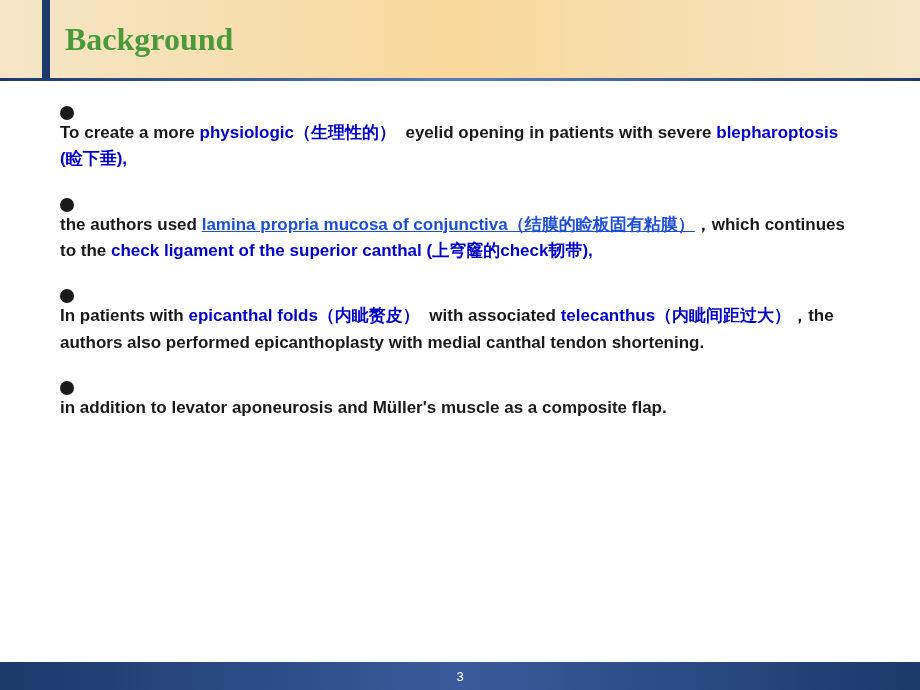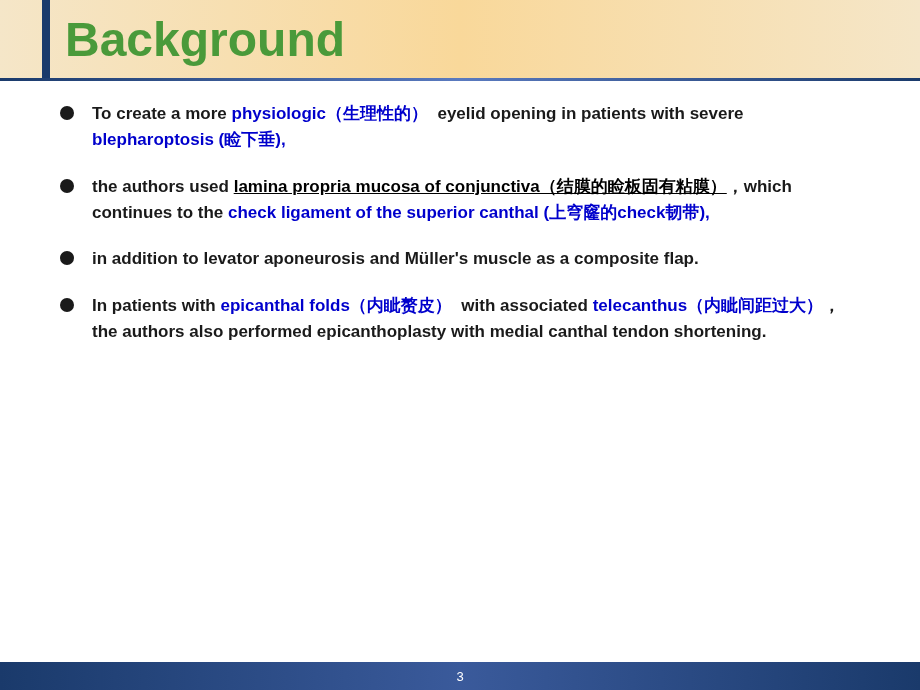--- a/index.html
+++ b/index.html
@@ -31,42 +31,44 @@
       width: 8px;
       height: 100%;
       background: #1a3a6b;
       position: absolute;
       left: 42px;
       top: 0;
     }
 
     .header-title {
       margin-left: 65px;
-      font-size: 48px;
+      font-size: 32px;
       font-weight: bold;
       color: #4a9a3a;
+      font-family: Liberation Serif, serif;
     }
 
     
     .separator-line {
       width: 100%;
       height: 3px;
       background: linear-gradient(to right, #1a3a6b 0%, #5a7abf 50%, #1a3a6b 100%);
     }
 
     
     .content {
       padding: 20px 60px 20px 60px;
       height: calc(690px - 78px - 3px - 28px);
     }
 
     .bullet-item {
       display: flex;
       align-items: flex-start;
       margin-bottom: 20px;
+      flex-direction: column;
     }
 
     .bullet-dot {
       width: 14px;
       height: 14px;
       background: #1a1a1a;
       border-radius: 50%;
       flex-shrink: 0;
       margin-top: 5px;
       margin-right: 18px;
@@ -79,21 +81,21 @@
       line-height: 1.55;
       flex: 1;
     }
 
     .blue-text {
       color: #0000cc;
       font-weight: bold;
     }
 
     .underline-blue {
-      color: #000000;
+      color: #1d4ed8;
       font-weight: bold;
       text-decoration: underline;
     }
 
     
     .footer-bar {
       position: absolute;
       bottom: 0;
       width: 100%;
       height: 28px;
@@ -130,28 +132,28 @@
   <div class="bullet-item">
     <div class="bullet-dot"></div>
     <div class="bullet-text">
       the authors used <span class="underline-blue">lamina propria mucosa of conjunctiva（结膜的睑板固有粘膜）</span>，which continues to the <span class="blue-text">check ligament of the superior canthal (上穹窿的check韧带),</span>
     </div>
   </div>
 
   <div class="bullet-item">
     <div class="bullet-dot"></div>
     <div class="bullet-text">
-      in addition to levator aponeurosis and Müller's muscle as a composite flap.
+      In patients with <span class="blue-text">epicanthal folds（内眦赘皮）</span>&nbsp; with associated <span class="blue-text">telecanthus（内眦间距过大）</span>，the authors also performed epicanthoplasty with medial canthal tendon shortening.
     </div>
   </div>
 
   <div class="bullet-item">
     <div class="bullet-dot"></div>
     <div class="bullet-text">
-      In patients with <span class="blue-text">epicanthal folds（内眦赘皮）</span>&nbsp; with associated <span class="blue-text">telecanthus（内眦间距过大）</span>，the authors also performed epicanthoplasty with medial canthal tendon shortening.
+      in addition to levator aponeurosis and Müller's muscle as a composite flap.
     </div>
   </div>
 
 </div>
 
 <div class="footer-bar">
   <span class="page-number">3</span>
 </div>
 
 </body></html>

